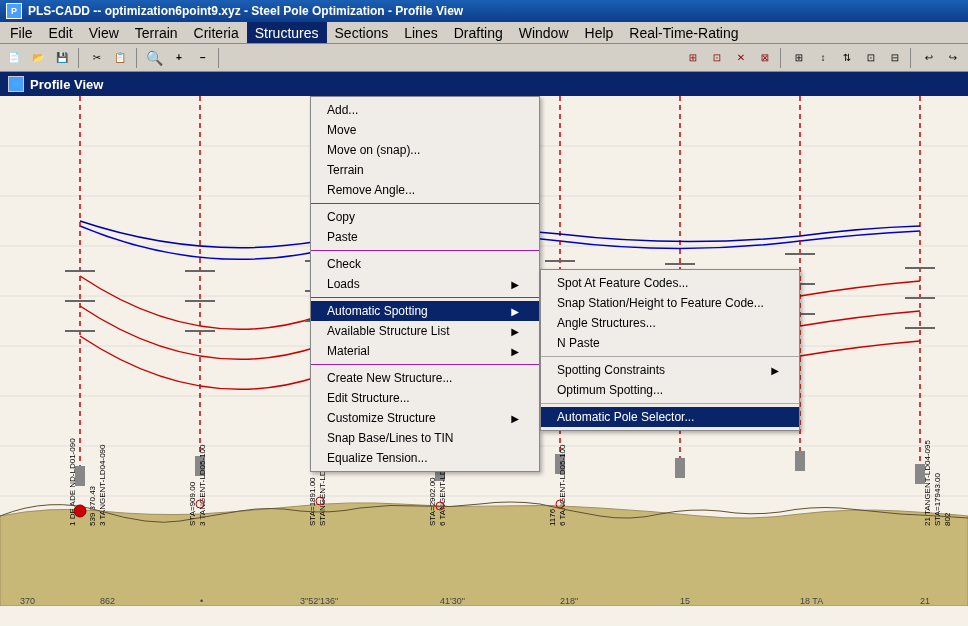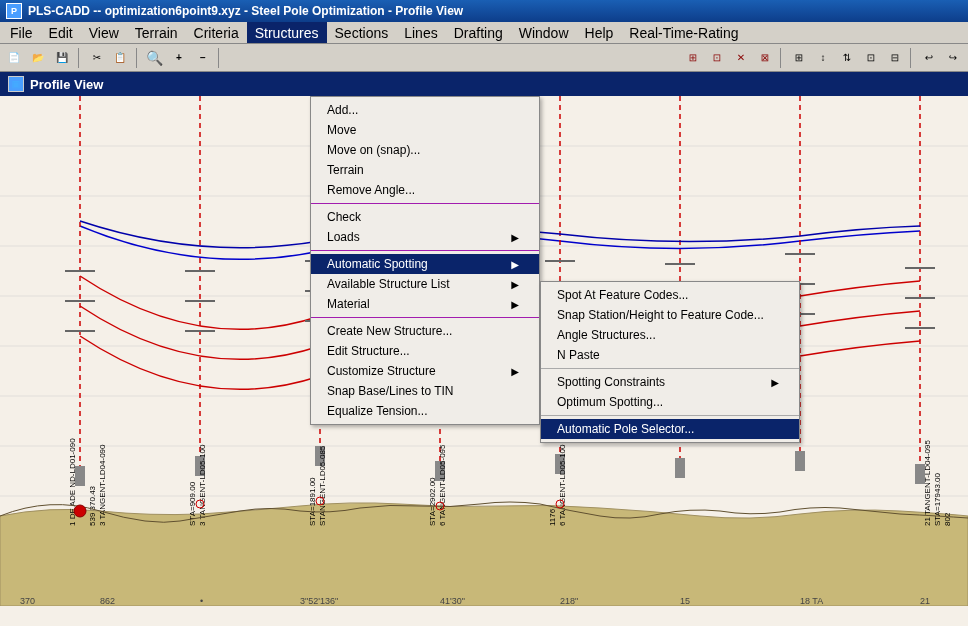--- a/index.html
+++ b/index.html
@@ -332,20 +332,28 @@
         <span>Move on (snap)...</span>
       </div>
       <div class="dropdown-item">
         <span>Terrain</span>
       </div>
       <div class="dropdown-item">
         <span>Remove Angle...</span>
       </div>
     </div>
 
+    <div class="menu-section">
+      <div class="dropdown-item">
+        <span>Copy</span>
+      </div>
+      <div class="dropdown-item">
+        <span>Paste</span>
+      </div>
+    </div>
 
     <div class="menu-section">
       <div class="dropdown-item">
         <span>Check</span>
       </div>
       <div class="dropdown-item">
         <span>Loads</span>
         <span class="arrow">▶</span>
       </div>
     </div>
@@ -378,21 +386,21 @@
       </div>
       <div class="dropdown-item">
         <span>Snap Base/Lines to TIN</span>
       </div>
       <div class="dropdown-item">
         <span>Equalize Tension...</span>
       </div>
     </div>
   </div>
 
-  <div class="submenu" style="left: 540px; top: 185px;">
+  <div class="submenu" style="left: 540px; top: 173px;">
 
     <div class="menu-section">
       <div class="submenu-item">
         <span>Spot At Feature Codes...</span>
       </div>
       <div class="submenu-item">
         <span>Snap Station/Height to Feature Code...</span>
       </div>
       <div class="submenu-item">
         <span>Angle Structures...</span>

